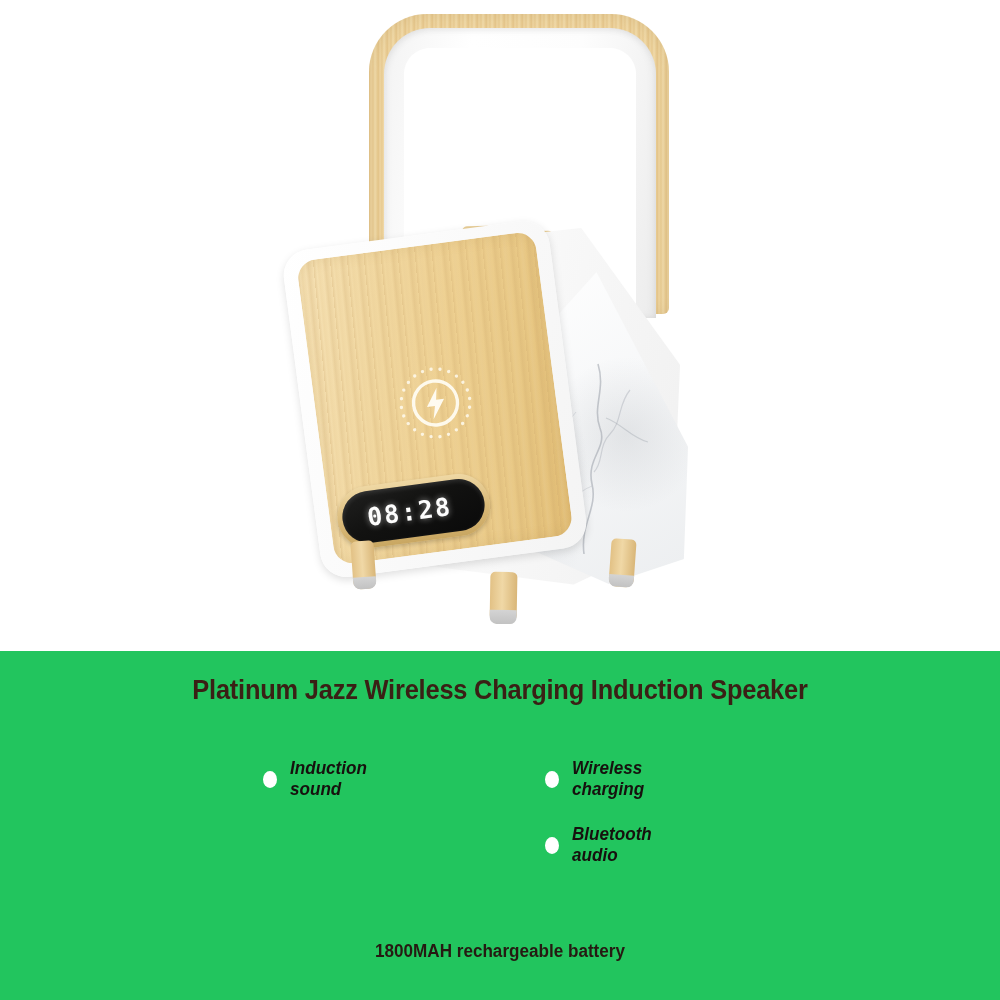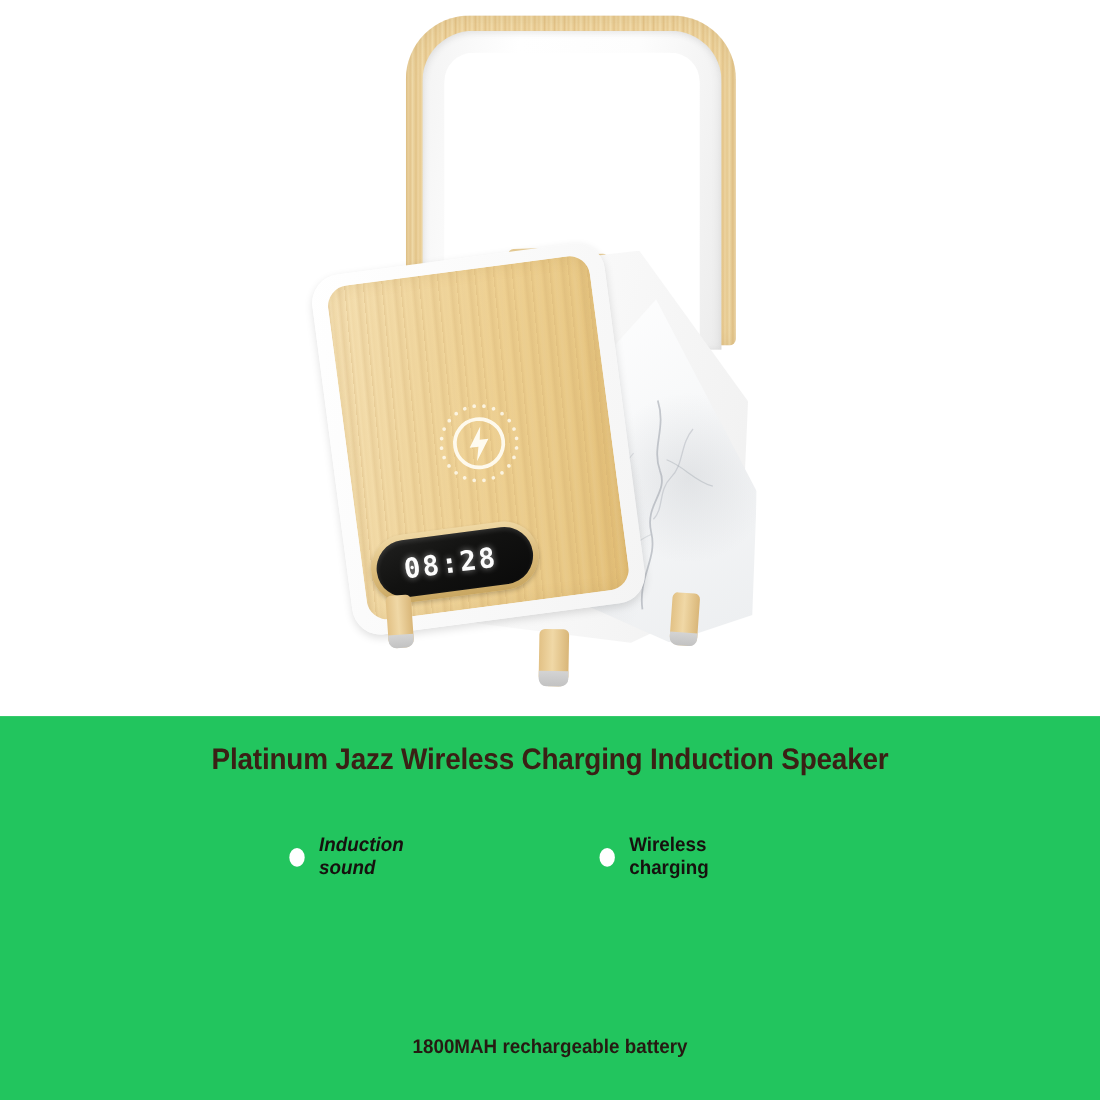--- a/index.html
+++ b/index.html
@@ -148,21 +148,21 @@
   #title{
     position:absolute;left:0;top:24px;width:1000px;text-align:center;
     font-size:27px;font-weight:700;color:#3a2015;
     font-family:"Liberation Sans", sans-serif;
     letter-spacing:-.2px;
     transform:scaleX(.94);
   }
   .features{position:absolute;left:0;top:95px;width:1000px;}
   .col{position:absolute;top:0;width:280px;}
   .col.left{left:258px;font-style:italic;}
-  .col.right{left:540px;}
+  .col.right{left:540px;font-style:italic;}
   .feature{position:relative;min-height:66px;padding-left:32px;display:flex;align-items:center;}
   .dot{
     position:absolute;left:5px;top:50%;margin-top:-8px;
     width:14px;height:17px;border-radius:50%;
     background:#ffffff;
   }
   .feature-label{
     font-size:18px;font-weight:700;color:#16110e;line-height:1.18;
     font-family:"Liberation Sans", sans-serif;
     transform:scaleX(.95);transform-origin:left center;
@@ -273,20 +273,25 @@
 sound</span>
         </div>
       </div>
 
       <div class="col right">
         <div class="feature">
           <span class="dot"></span>
           <span class="feature-label">Wireless
 charging</span>
         </div>
+        <div class="feature">
+          <span class="dot"></span>
+          <span class="feature-label">Bluetooth
+audio</span>
+        </div>
       </div>
 
     </div>
 
     <div id="battery">1800MAH rechargeable battery</div>
 
   </div>
 
 </div>
 

